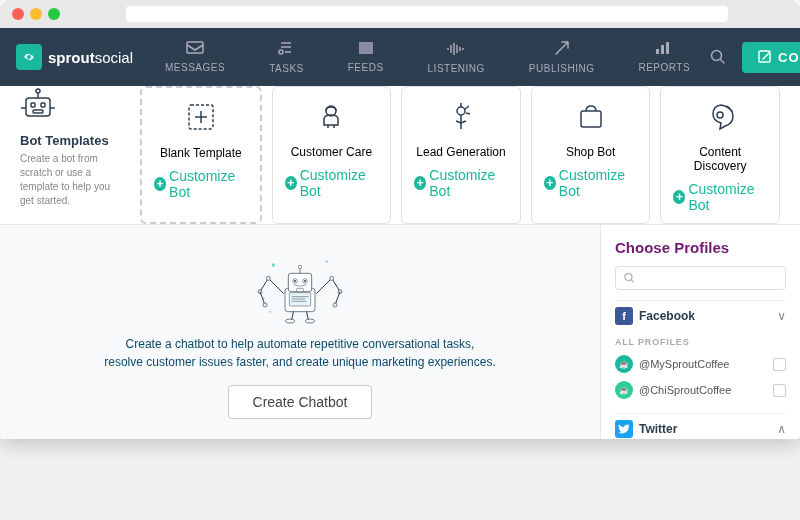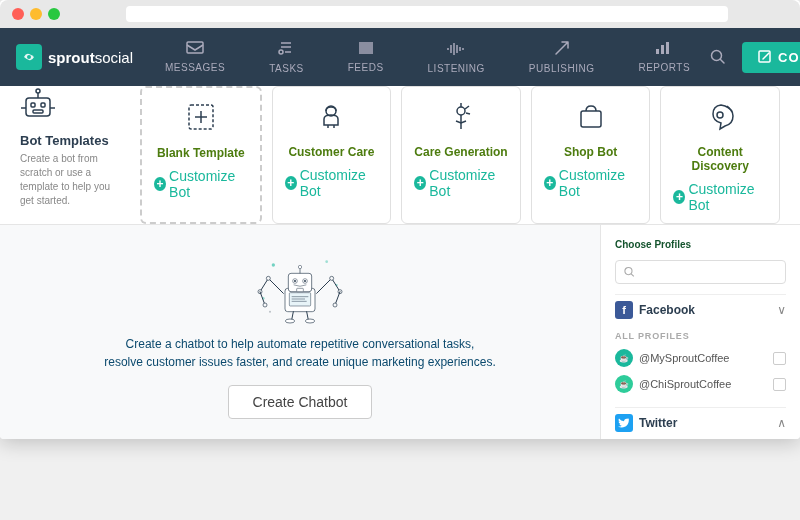--- a/index.html
+++ b/index.html
@@ -35,37 +35,37 @@
     .templates-section { background: #fff; padding: 0 20px; border-bottom: 1px solid #e5e5e5; display: flex; align-items: flex-start; gap: 20px; flex-shrink: 0; }
     .bot-templates-info { width: 100px; flex-shrink: 0; }
     .bot-icon { font-size: 28px; margin-bottom: 6px; }
     .bot-title { font-size: 13px; font-weight: 700; color: #2c3e50; margin-bottom: 4px; }
     .bot-desc { font-size: 10px; color: #888; line-height: 1.4; }
 
     .template-cards { display: flex; gap: 10px; flex: 1; }
     .template-card { border: 1px solid #e0e0e0; border-radius: 6px; padding: 14px 12px 10px; display: flex; flex-direction: column; align-items: center; gap: 8px; flex: 1; cursor: pointer; }
     .template-card:first-child { border: 2px dashed #ccc; }
     .card-icon { font-size: 24px; color: #444; }
-    .card-title { font-size: 12px; font-weight: 700; color: #4d7c0f; text-align: center; }
+    .card-title { font-size: 12px; font-weight: 400; color: #000000; text-align: center; }
     .customize-btn { font-size: 14px; color: #1ab89c; display: flex; align-items: center; gap: 3px; }
     .customize-btn::before { content: '+'; font-size: 12px; font-weight: 700; background: #1ab89c; color: #fff; border-radius: 50%; width: 14px; height: 14px; display: flex; align-items: center; justify-content: center; line-height: 1; }
 
     
     .bottom-area { display: flex; flex: 1; overflow: hidden; }
 
     
     .illustration-area { flex: 1; display: flex; flex-direction: column; align-items: center; justify-content: center; padding: 20px; background: #f8f9fa; }
     .robot-svg { width: 240px; height: 220px; }
     .illustration-text { text-align: center; margin-top: 10px; }
     .illustration-title { font-size: 12px; color: #0c4a6e; line-height: 1.5; }
     .create-btn { margin-top: 14px; border: 1px solid #ccc; background: #fff; border-radius: 4px; padding: 8px 24px; font-size: 14px; color: #444; cursor: pointer; }
 
     
     .right-panel { width: 200px; background: #fff; border-left: 1px solid #e5e5e5; padding: 14px 14px; flex-shrink: 0; overflow-y: auto; }
-    .panel-title { font-size: 10px; font-weight: 600; color: #14532d; margin-bottom: 10px; }
+    .panel-title { font-size: 15px; font-weight: 600; color: #701a75; margin-bottom: 10px; }
     .search-profiles { width: 100%; border: 1px solid #ddd; border-radius: 4px; padding: 5px 8px; font-size: 11px; margin-bottom: 10px; display: flex; align-items: center; gap: 6px; }
     .search-profiles input { border: none; outline: none; font-size: 11px; width: 100%; }
 
     .profile-group { margin-bottom: 10px; }
     .group-header { display: flex; align-items: center; justify-content: space-between; padding: 6px 0; border-top: 1px solid #eee; cursor: pointer; }
     .group-header-left { display: flex; align-items: center; gap: 6px; }
     .fb-icon { width: 18px; height: 18px; background: #3b5998; border-radius: 3px; display: flex; align-items: center; justify-content: center; color: #fff; font-size: 11px; font-weight: 700; }
     .tw-icon { width: 18px; height: 18px; background: #1da1f2; border-radius: 3px; display: flex; align-items: center; justify-content: center; color: #fff; font-size: 10px; }
     .group-name { font-size: 12px; font-weight: 600; color: #2c3e50; }
     .chevron { color: #888; font-size: 12px; }
@@ -250,21 +250,21 @@
             <div class="card-icon">
               <svg width="30" height="30" viewBox="0 0 30 30" fill="none">
                   <circle cx="15" cy="10" r="4" stroke="#2c3e50" stroke-width="1.5"></circle>
                   <path d="M15 6 L15 2" stroke="#2c3e50" stroke-width="1.5"></path>
                   <path d="M19 8 L23 5" stroke="#2c3e50" stroke-width="1.5"></path>
                   <path d="M20 12 L24 13" stroke="#2c3e50" stroke-width="1.5"></path>
                   <path d="M15 14 L15 28" stroke="#2c3e50" stroke-width="1.5"></path>
                   <path d="M10 20 L15 22 L20 20" stroke="#2c3e50" stroke-width="1.5" fill="none"></path>
                 </svg>
             </div>
-            <div class="card-title">Care Generation</div>
+            <div class="card-title">Lead Generation</div>
             <div class="customize-btn">
               <span>Customize Bot</span>
             </div>
           </div>
 
           <div class="template-card">
             <div class="card-icon">
               <svg width="30" height="30" viewBox="0 0 30 30" fill="none">
                   <rect x="5" y="10" width="20" height="16" rx="2" stroke="#2c3e50" stroke-width="1.5"></rect>
                   <path d="M10 10 Q10 5 15 5 Q20 5 20 10" stroke="#2c3e50" stroke-width="1.5" fill="none"></path>

